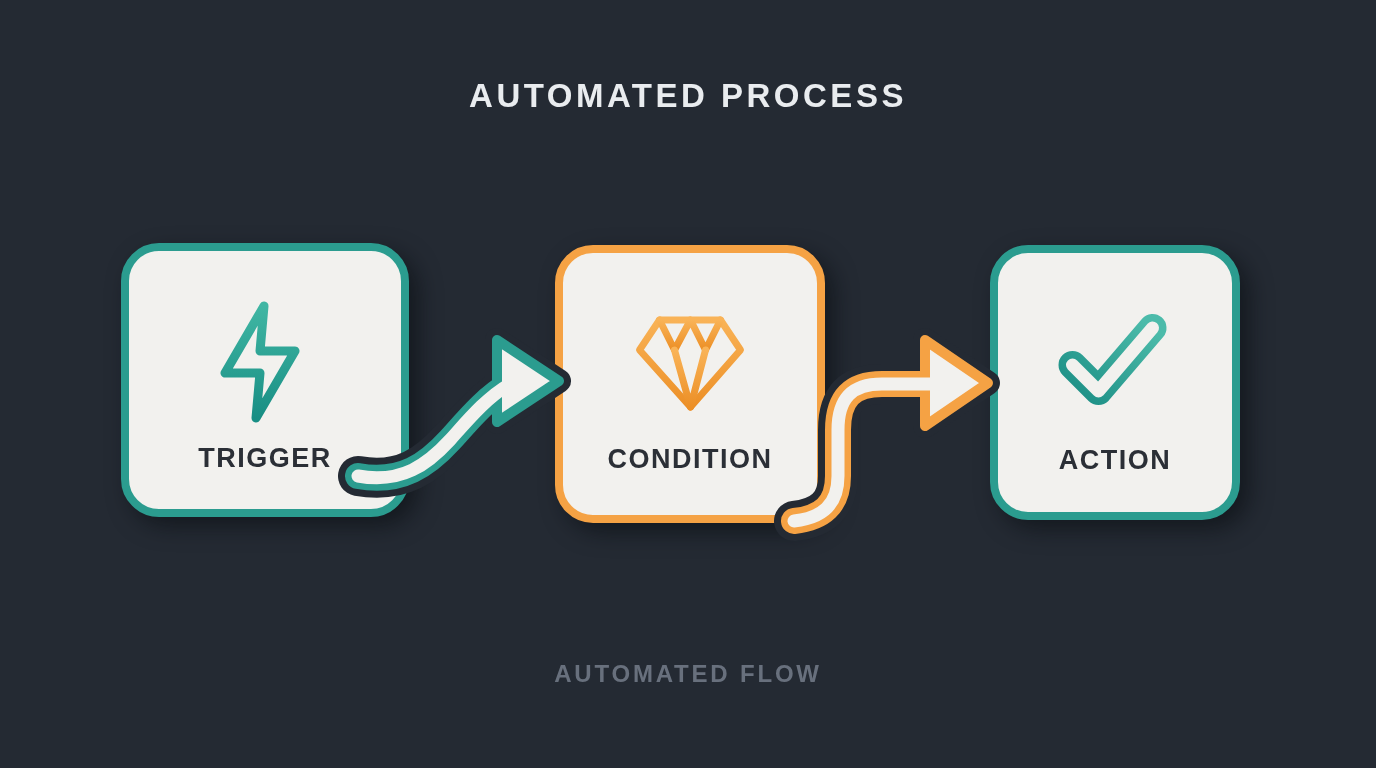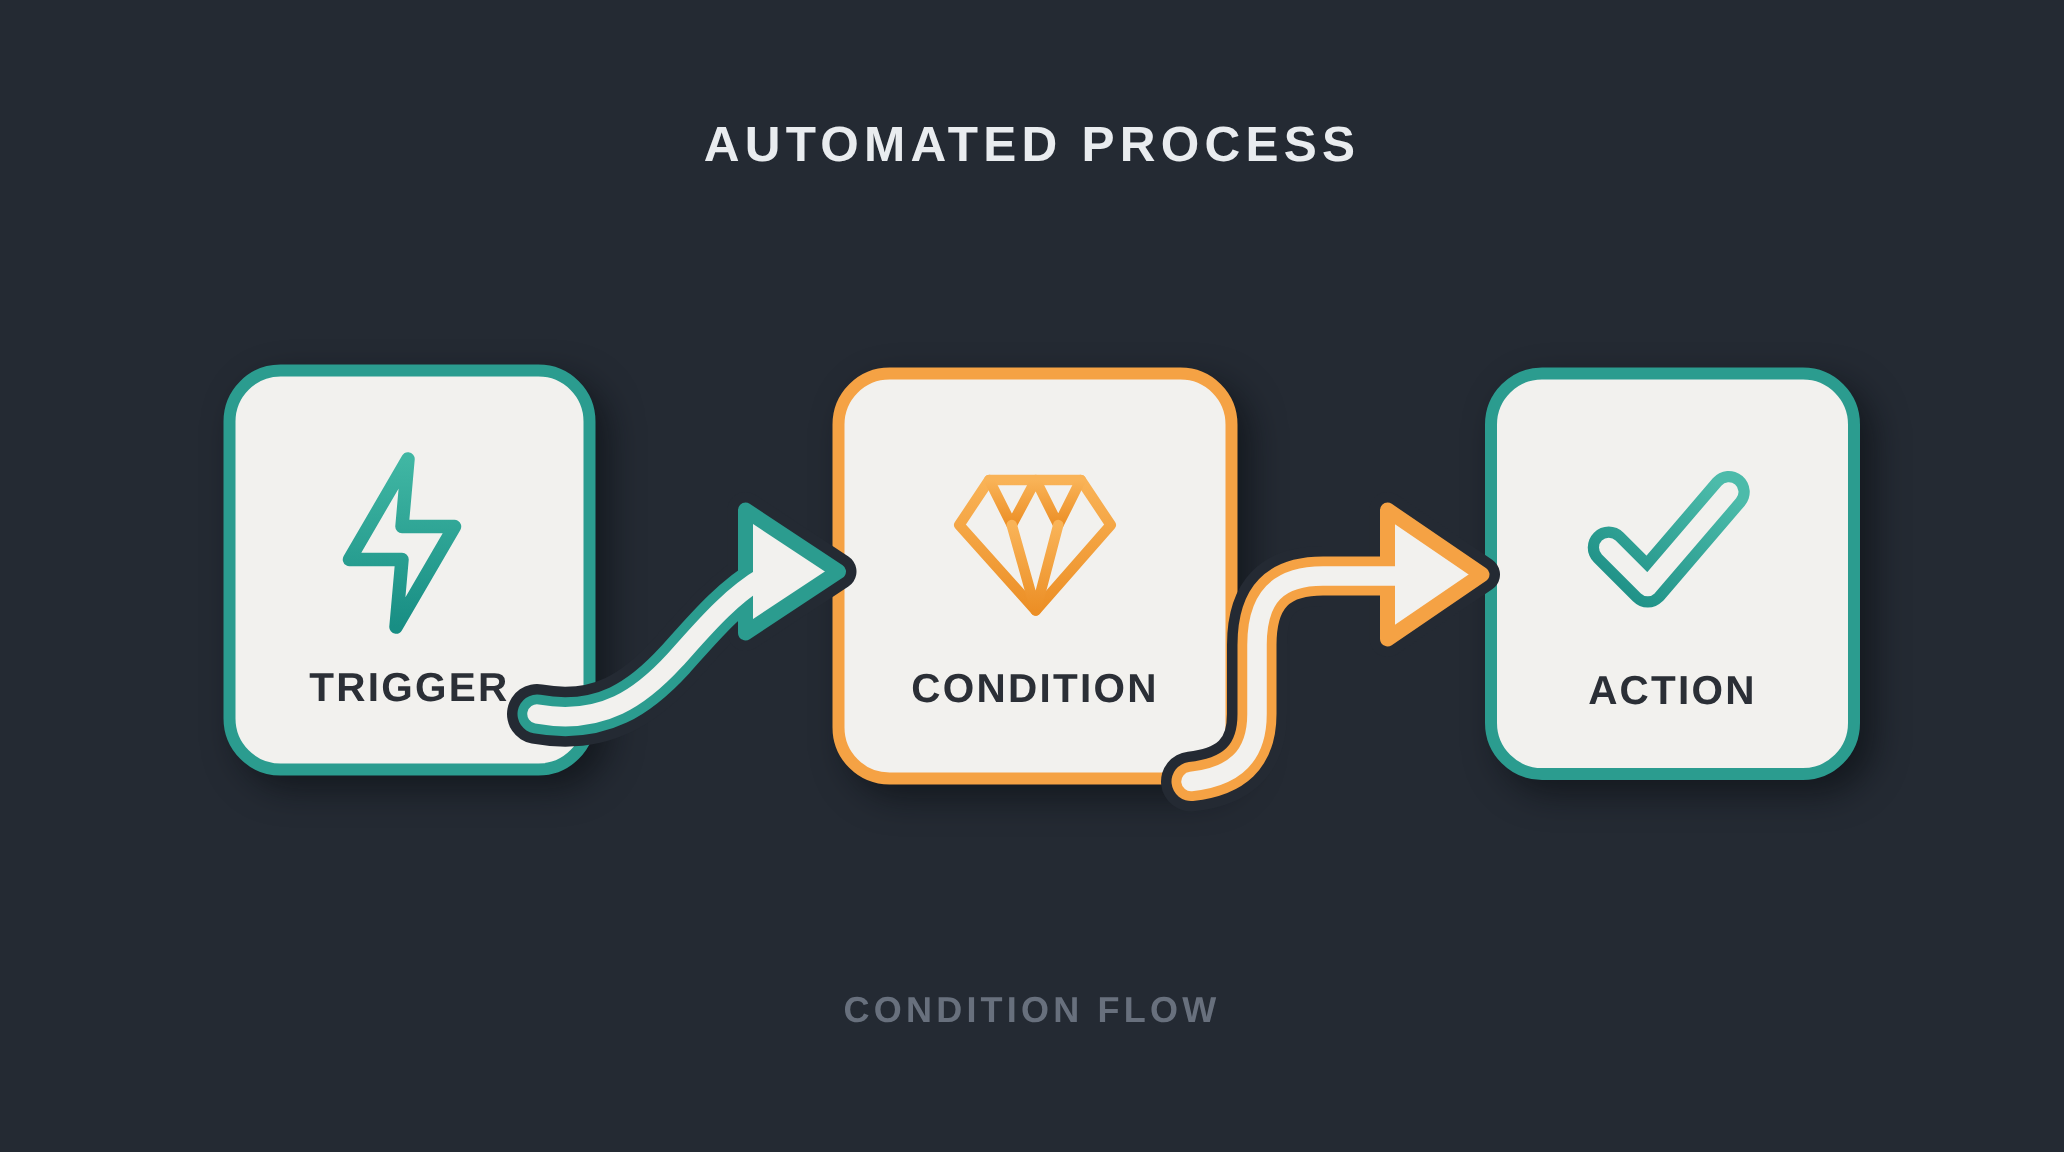--- a/index.html
+++ b/index.html
@@ -25,21 +25,21 @@
   }
   .card{
     position:absolute;box-sizing:border-box;
     background:var(--card-fill);
     border:8px solid var(--teal);
     border-radius:38px;
     box-shadow:9px 9px 22px rgba(8,11,15,0.55);
     z-index:1;
   }
   .card.accent-orange{border-color:var(--orange);}
-  #card-trigger{left:149px;top:243px;width:248px;height:274px;}
+  #card-trigger{left:121px;top:243px;width:288px;height:274px;}
   #card-condition{left:555px;top:245px;width:270px;height:278px;}
   #card-action{left:990px;top:245px;width:250px;height:275px;}
   .card .icon{position:absolute;left:50%;transform:translateX(-50%);}
   #card-trigger .icon{top:47px;}
   #card-condition .icon{top:61px;}
   #card-action .icon{top:52px;}
   .card-label{
     position:absolute;top:192px;left:0;width:100%;
     text-align:center;font-size:27px;line-height:30px;font-weight:700;
     letter-spacing:1.5px;color:var(--label-text);
@@ -123,15 +123,15 @@
 
     <g>
       <path class="halo-tail" d="M 794 521 C 822 518 838 505 838 476 L 838 430 C 838 398 852 384 882 384 L 938 384"></path>
       <path class="halo-head" d="M 925 340 L 988 383 L 925 426 Z"></path>
       <path class="color-tail stroke-orange" d="M 794 521 C 822 518 838 505 838 476 L 838 430 C 838 398 852 384 882 384 L 938 384"></path>
       <path class="color-head stroke-orange" d="M 925 340 L 988 383 L 925 426 Z"></path>
       <path class="core-tail" d="M 794 521 C 822 518 838 505 838 476 L 838 430 C 838 398 852 384 882 384 L 938 384"></path>
     </g>
   </svg>
 
-  <div class="footer">CONDITION FLOW</div>
+  <div class="footer">AUTOMATED FLOW</div>
 
 </div>
 
 </body></html>

